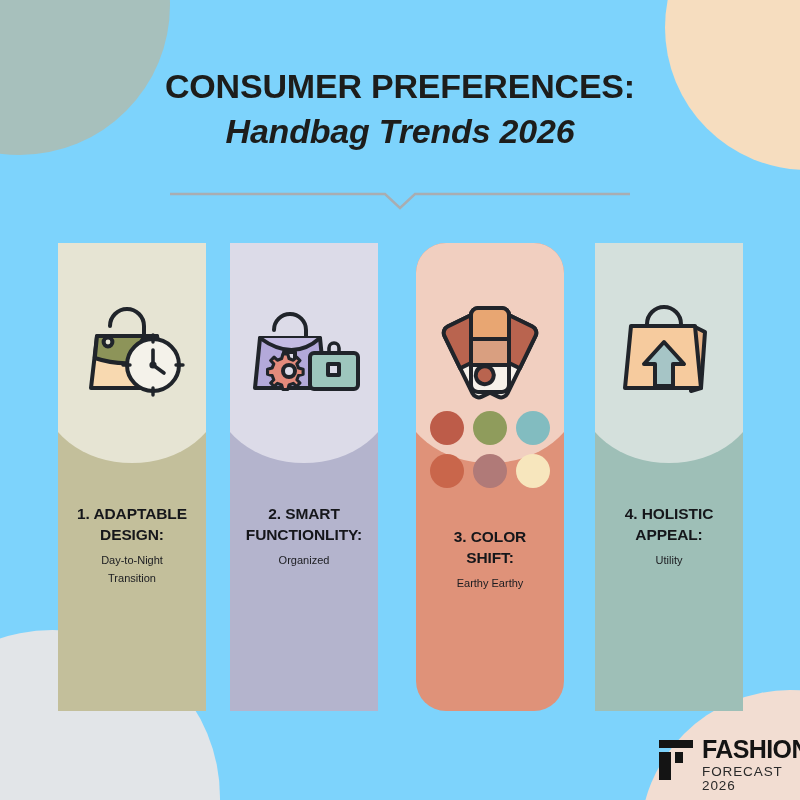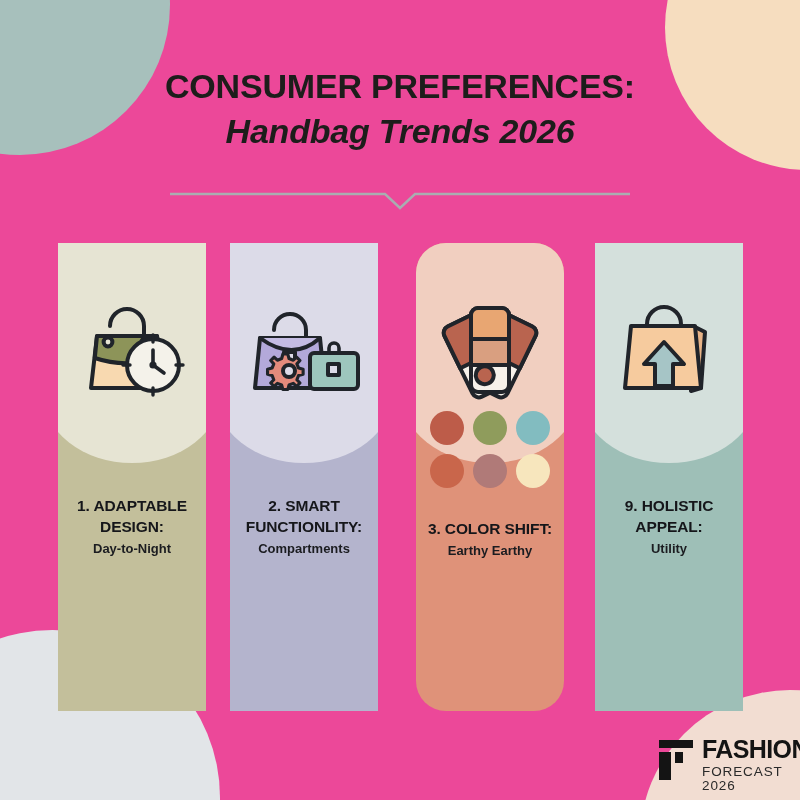--- a/index.html
+++ b/index.html
@@ -2,21 +2,21 @@
 <html><head>
 <meta charset="utf-8">
 <style>
   html,body{margin:0;padding:0;}
   body{
     width:800px;height:800px;
     background:#ffffff;
     font-family:"Liberation Sans","DejaVu Sans",sans-serif;
     overflow:hidden;
   }
-  #stage{position:relative;width:800px;height:800px;background:#ec4899;overflow:hidden;}
+  #stage{position:relative;width:800px;height:800px;background:#7dd3fc;overflow:hidden;}
 
   
   .blob{position:absolute;border-radius:50%;}
   #blob-tl{width:300px;height:300px;left:-130px;top:-145px;background:#a7c0bc;}
   #blob-tr{width:285px;height:285px;left:665px;top:-115px;background:#f6ddbf;}
   #blob-bl{width:335px;height:335px;left:-115px;top:630px;background:#e2e5e8;}
   #blob-br{width:300px;height:300px;left:640px;top:690px;background:#f2ddd2;}
 
   
   #header{position:absolute;left:0;top:0;width:800px;text-align:center;}
@@ -63,24 +63,24 @@
 
   
   .txt{
     position:absolute;left:4px;width:140px;text-align:center;
     color:#15161a;
   }
   .txt.t1,.txt.t2,.txt.t4{top:252px;}
   .txt.t3{top:275px;}
   .hd{
     font-size:15.5px;font-weight:bold;line-height:1.36;
-    letter-spacing:-0.1px;margin:0;
+    letter-spacing:-0.1px;margin:8px;
   }
   .sub{
-    font-size:13px;font-weight:bold;line-height:1.38;
+    font-size:11px;font-weight:normal;line-height:1.38;
     margin:3px 0 0 0;color:#1b1c20;
   }
 
   
   #logo{position:absolute;left:659px;top:737px;display:flex;align-items:flex-start;gap:9px;}
   #logo-mark{margin-top:3px;}
   #logo-text{display:flex;flex-direction:column;line-height:1;}
   #logo-main{font-size:25px;font-weight:bold;color:#141414;letter-spacing:-0.6px;}
   #logo-sub{font-size:13.5px;font-weight:normal;color:#2a2a2a;letter-spacing:0.9px;margin-top:3px;}
 </style>
@@ -125,20 +125,21 @@
               <path d="M77 37 v7 M77 90 v7 M47 67 h7 M100 67 h7"></path>
             </g>
             <path d="M77 52 v15 l11 8" fill="none" stroke-width="3.6"></path>
             <circle cx="77" cy="67" r="3.6" fill="#20242a" stroke="none"></circle>
           </g>
         </svg>
       </div>
       <div class="txt t1">
         <p class="hd">1. ADAPTABLE DESIGN:</p>
         <p class="sub">Day-to-Night</p>
+        <p class="sub">Transition</p>
       </div>
     </div>
 
     <div class="col c2">
       <div class="col-bottom" style="background:#b4b4cd"></div>
       <div class="col-top" style="background:#dcdbe8"></div>
       <div class="icon-wrap">
         <svg width="114" height="100" viewBox="0 0 114 100">
           <g stroke="#20242a" stroke-width="4" stroke-linejoin="round" stroke-linecap="round">
             <path d="M27 32 a16 16 0 0 1 32 0 v8" fill="none"></path>
@@ -151,21 +152,21 @@
             <rect x="81" y="66" width="11" height="11" fill="#dcdbe8"></rect>
             <g transform="translate(42,73)">
               <path d="M0 -16 l5.5 2.2 4.2 -4 4.4 4.4 -4 4.2 2.2 5.5 5.8 1.6 v6.2 l-5.8 1.6 -2.2 5.5 4 4.2 -4.4 4.4 -4.2 -4 -5.5 2.2 -1.6 5.8 -6.2 0 -1.6 -5.8 -5.5 -2.2 -4.2 4 -4.4 -4.4 4 -4.2 -2.2 -5.5 -5.8 -1.6 0 -6.2 5.8 -1.6 2.2 -5.5 -4 -4.2 4.4 -4.4 4.2 4 5.5 -2.2 1.6 -5.8 6.2 0 z" transform="scale(0.78)" fill="#e48b7c"></path>
               <circle cx="0" cy="0" r="6" fill="#dcdbe8"></circle>
             </g>
           </g>
         </svg>
       </div>
       <div class="txt t2">
         <p class="hd">2. SMART FUNCTIONLITY:</p>
-        <p class="sub">Compartments</p>
+        <p class="sub">Organized</p>
       </div>
     </div>
 
     <div class="col c3">
       <div class="col-bottom" style="background:#df9279"></div>
       <div class="col-top" style="background:#f1cfc0"></div>
       <div class="icon-wrap">
         <svg width="118" height="102" viewBox="0 0 118 102">
           <g stroke="#20242a" stroke-width="4" stroke-linejoin="round">
             <g transform="rotate(-26 59 88)">
@@ -208,21 +209,21 @@
         <svg width="112" height="100" viewBox="0 0 112 100">
           <g stroke="#20242a" stroke-width="4" stroke-linejoin="round" stroke-linecap="round">
             <path d="M80 28 l12 6 -4 56 -10 3 z" fill="#e8b488"></path>
             <path d="M34 26 a17 17 0 0 1 34 0 v12" fill="none"></path>
             <path d="M18 28 h64 l6 62 h-76 z" fill="#f6cb9e"></path>
             <path d="M51 44 l20 22 h-11 v22 h-18 v-22 h-11 z" fill="#a6c5c6"></path>
           </g>
         </svg>
       </div>
       <div class="txt t4">
-        <p class="hd">9. HOLISTIC APPEAL:</p>
+        <p class="hd">4. HOLISTIC APPEAL:</p>
         <p class="sub">Utility</p>
       </div>
     </div>
 
   </div>
 
   <div id="logo">
     <span id="logo-mark">
       <svg width="34" height="40" viewBox="0 0 34 40">
         <rect x="0" y="0" width="34" height="8" fill="#141414"></rect>

